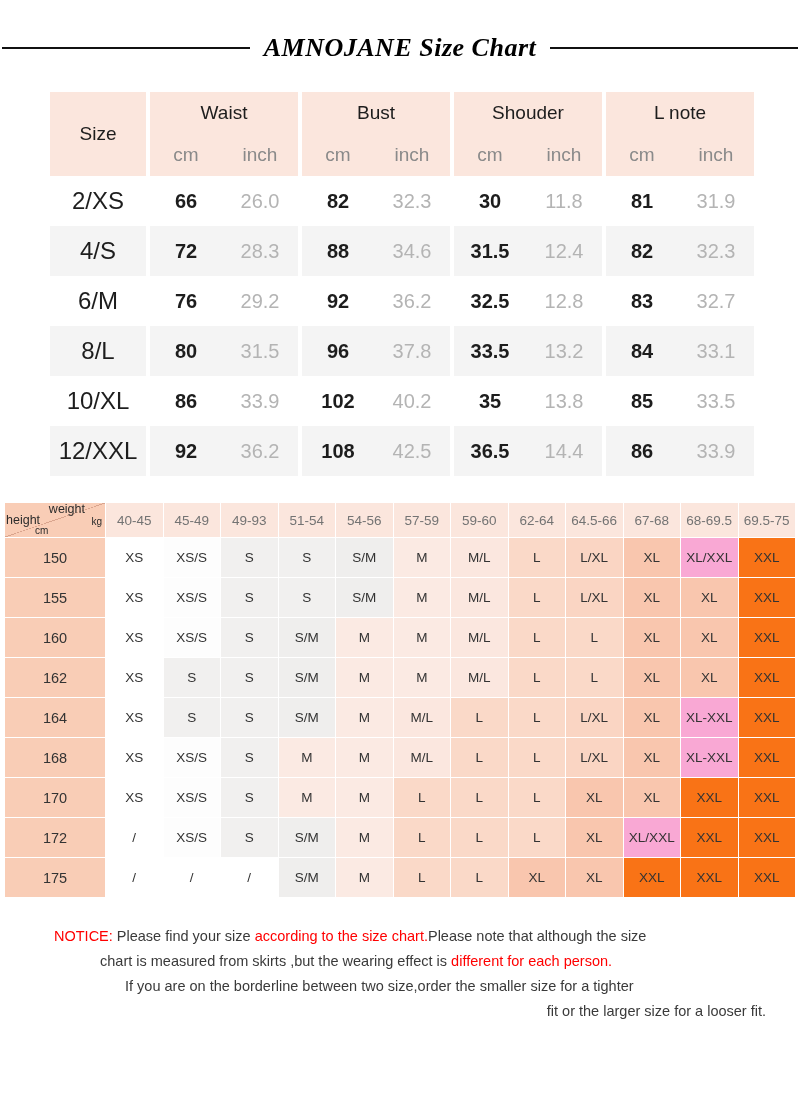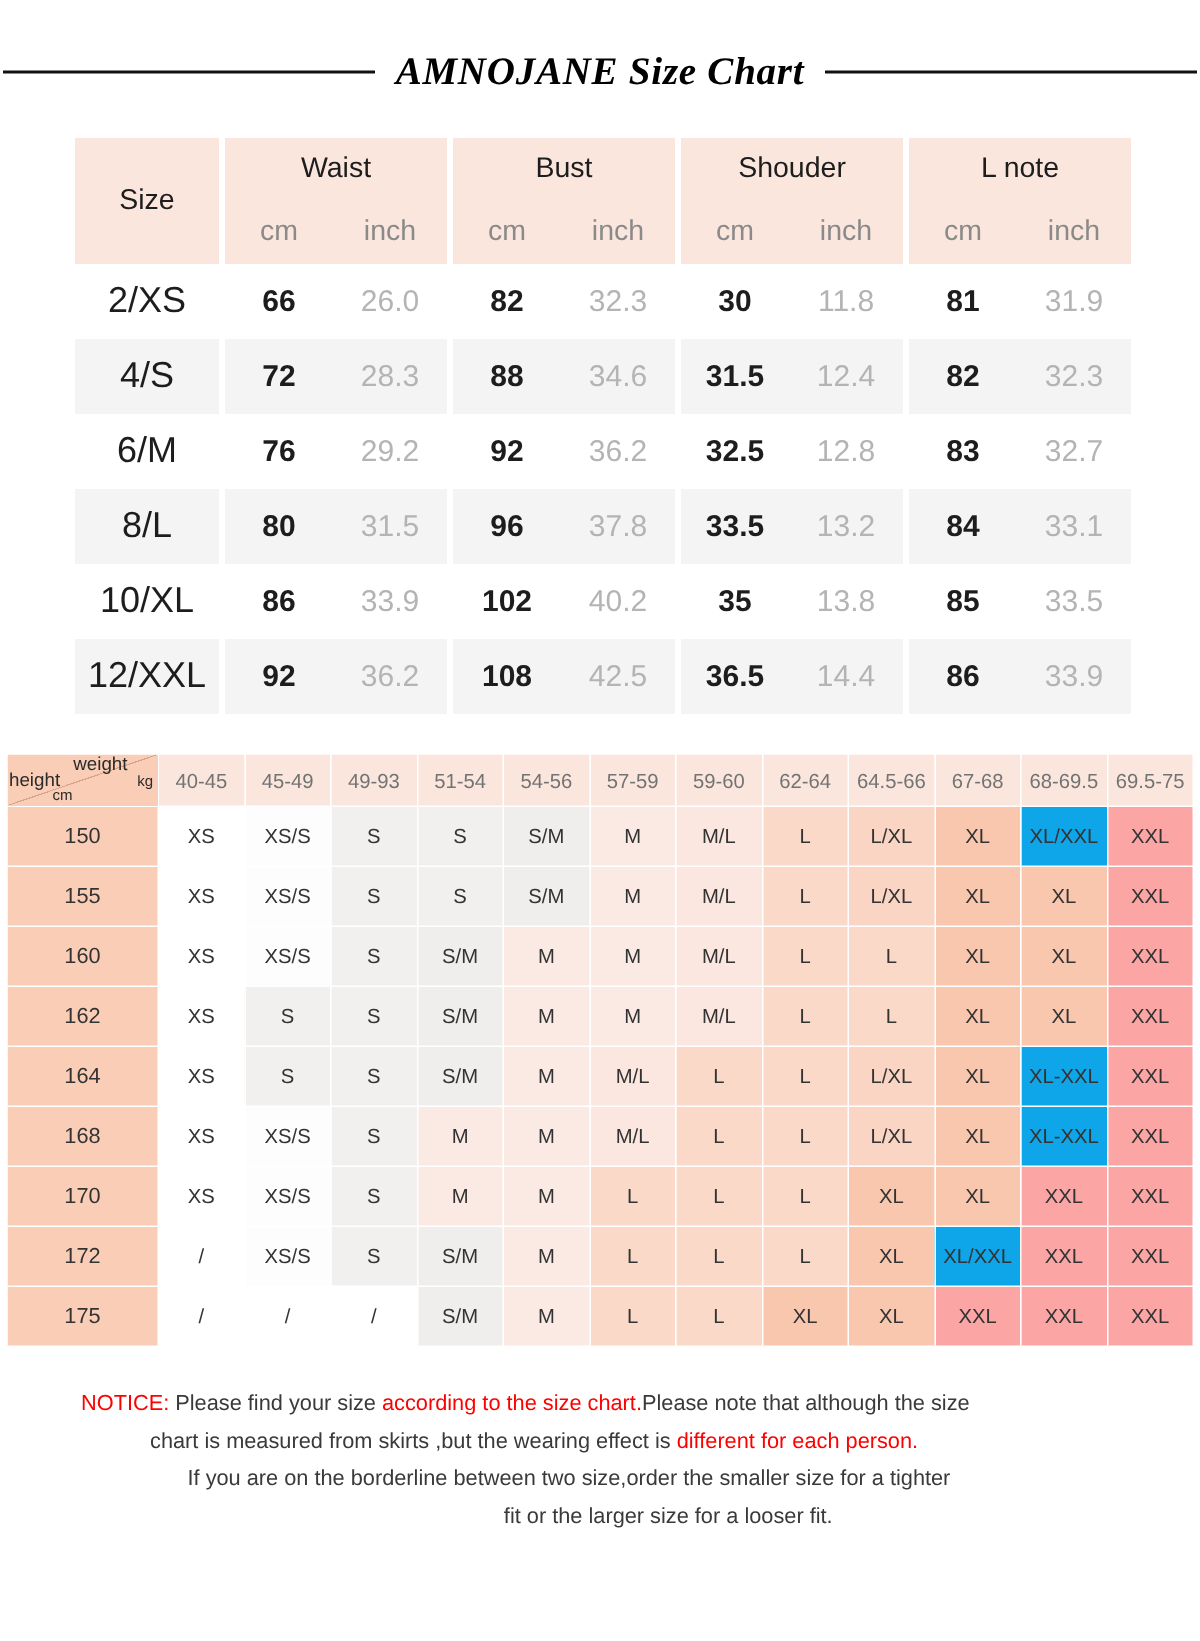--- a/index.html
+++ b/index.html
@@ -180,36 +180,36 @@
   .v-na   { background: #ffffff; }
   .v-xs   { background: #ffffff; }
   .v-xss  { background: #fdfdfd; }
   .v-s    { background: #f1f0ef; }
   .v-sm   { background: #efeeed; }
   .v-m    { background: #fbeae3; }
   .v-ml   { background: #fbe7df; }
   .v-l    { background: #fad9c8; }
   .v-lxl  { background: #fad5c3; }
   .v-xl   { background: #f9c6ae; }
-  .v-xlxxl{ background: #0ea5e9; }
-  .v-xxl  { background: #fca5a5; margin-left: 27px; }
+  .v-xlxxl{ background: #f9a8d4; }
+  .v-xxl  { background: #f97316; margin-left: 27px; }
 
   
   .notice {
     margin: 26px 34px 0 34px;
     font-size: 14.5px;
     line-height: 25px;
     color: #3a3a3a;
     text-align: center;
   }
   .notice .line { display: block; }
   .notice .line.l1 { text-align: left; padding-left: 20px; }
   .notice .line.l2 { text-align: left; padding-left: 66px; }
   .notice .line.l3 { text-align: left; padding-left: 91px; }
-  .notice .line.l4 { text-align: center; padding-left: 91px; }
+  .notice .line.l4 { text-align: right; padding-left: 91px; }
   .red { color: #ff0000; }
 </style>
 </head>
 <body>
 
 <div class="title-bar">
   <div class="title-rule left"></div>
   <div class="title-text">AMNOJANE  Size Chart</div>
   <div class="title-rule right"></div>
 </div>

